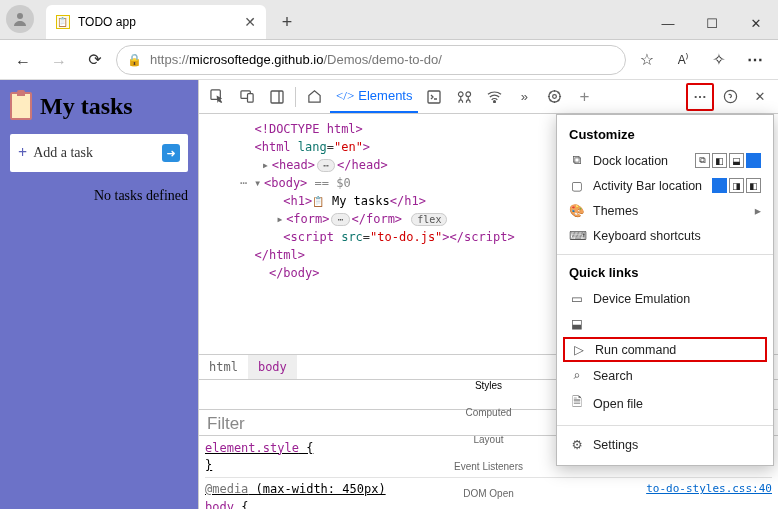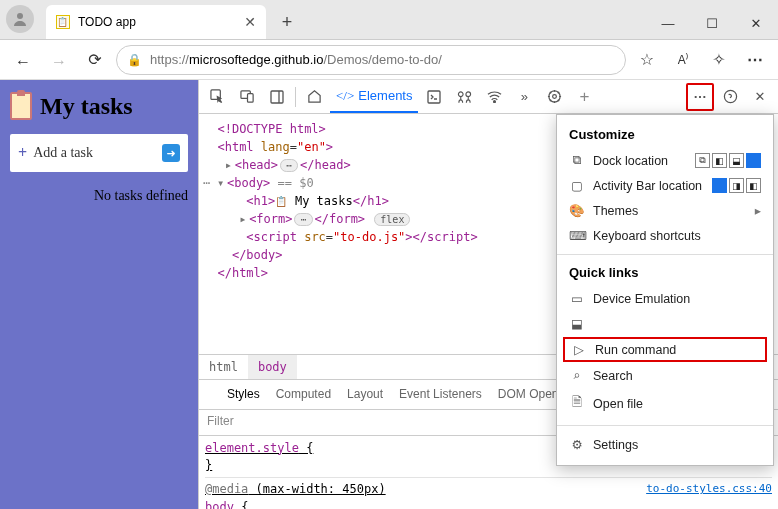--- a/index.html
+++ b/index.html
@@ -37,38 +37,38 @@
   
   .devtools { flex:1; display:flex; flex-direction:column; border-left:1px solid #ccc; position:relative;}
   .dt-tabbar { height:34px;border-bottom:1px solid #ccc;display:flex;align-items:center;padding:0 4px;gap:2px;}
   .dt-tbtn{width:28px;height:28px;display:flex;align-items:center;justify-content:center;color:#555;font-size:13px;}
   .dt-divider{width:1px;height:20px;background:#ccc;margin:0 2px;}
   .dt-elements{color:#0d6efd;display:flex;align-items:center;gap:4px;padding:0 6px;height:33px;border-bottom:2px solid #0d6efd;font-size:13px;}
   .dt-more-hi{border:2px solid #d00;border-radius:2px;}
   
   .dt-main { display:flex; flex:1; overflow:hidden;}
   .elements-col { flex:1; display:flex;flex-direction:column;}
-  .dom { font-family: Consolas, monospace; font-size:12px; padding:6px 4px; line-height:1.5; color:#333; flex:0 0 auto; }
+  .dom { font-family: Consolas, monospace; font-size:12px; padding:6px 4px; line-height:1.5; color:#333; flex:0 0 auto;margin-left:37px; }
   .dom .line{white-space:pre;}
   .dom .tag{color:#9b2393;}
-  .dom .attr{color:#a16207;}
+  .dom .attr{color:#0f766e;}
   .dom .str{color:#d10000;}
   .dom .txt{color:#000;}
   .dom .badge{background:#eee;border:1px solid #ccc;border-radius:8px;padding:0 5px;font-size:10px;color:#555;margin:0 2px;}
   .dom .sel{color:#888;}
   .dom .arr{color:#777;display:inline-block;width:10px;}
   .dom .gut{color:#888;display:inline-block;width:14px;}
   
   .crumbs{height:26px;border-top:1px solid #ccc;border-bottom:1px solid #ccc;display:flex;align-items:center;font-family:Consolas,monospace;font-size:12px;}
   .crumb{padding:0 10px;color:#666;height:100%;display:flex;align-items:center;}
   .crumb.active{background:#eee;color:#9b2393;}
   
-  .styles-tabs{height:30px;border-bottom:1px solid #ccc;display:flex;align-items:center;gap:16px;padding:0 28px;font-size:12px;color:#666;}
+  .styles-tabs{height:30px;border-bottom:1px solid #ccc;display:flex;align-items:center;gap:16px;padding:0 28px;font-size:10px;color:#666;flex-direction:column;}
   .styles-tabs .active{color:#000;}
-  .filter{height:26px;border-bottom:1px solid #ccc;padding:4px 8px;font-size:12px;color:#888;}
+  .filter{height:26px;border-bottom:1px solid #ccc;padding:4px 8px;font-size:17px;color:#888;}
   .styles-body{font-family:Consolas,monospace;font-size:12px;padding:4px 6px;line-height:1.45;overflow-y:auto;flex:1;text-decoration:underline;}
   .styles-body .sep{border-top:1px solid #e3e3e3;margin:3px 0;}
   .styles-body .link{color:#0066cc;text-decoration:underline;float:right;font-size:11px;}
   .styles-body .sel-txt{color:#9b2393;}
   .styles-body .med{color:#737373;}
   
   
   .popup{position:absolute;top:34px;right:4px;width:218px;background:#fff;border:1px solid #bbb;box-shadow:0 4px 16px rgba(0,0,0,.25);padding:8px 0;font-size:12.5px;z-index:10;}
   .popup h4{font-size:13px;font-weight:bold;padding:4px 12px 6px;}
   .popup .row{display:flex;align-items:center;padding:5px 12px;gap:8px;color:#222;}
@@ -209,22 +209,22 @@
     <div class="dt-main">
       <div class="elements-col">
         <div class="dom">
 <div class="line">  <span class="tag">&lt;!DOCTYPE html&gt;</span></div>
 <div class="line">  <span class="tag"><span>&lt;</span><span>html</span></span><span class="attr"> lang</span>=<span class="str">"en"</span><span class="tag">&gt;</span></div>
 <div class="line">   <span class="arr">▸</span><span class="tag">&lt;head&gt;</span><span class="badge">⋯</span><span class="tag">&lt;/head&gt;</span></div>
 <div class="line"><span class="gut">⋯</span><span class="arr">▾</span><span class="tag">&lt;body&gt;</span><span class="sel"> == $0</span></div>
 <div class="line">      <span class="tag">&lt;h1&gt;</span><span style="font-size:10px">📋</span><span class="txt"> My tasks</span><span class="tag">&lt;/h1&gt;</span></div>
 <div class="line">     <span class="arr">▸</span><span class="tag">&lt;form&gt;</span><span class="badge">⋯</span><span class="tag">&lt;/form&gt;</span> <span class="badge">flex</span></div>
 <div class="line">      <span class="tag"><span>&lt;script</span></span><span class="attr"> src</span>=<span class="str">"to-do.js"</span><span class="tag">&gt;</span><span class="tag">&lt;/<span>script</span>&gt;</span></div>
+<div class="line">  <span class="tag">&lt;/html&gt;</span></div>
 <div class="line">    <span class="tag">&lt;/body&gt;</span></div>
-<div class="line">  <span class="tag">&lt;/html&gt;</span></div>
         </div>
         <div style="flex:1"></div>
         <div class="crumbs">
           <div class="crumb">html</div>
           <div class="crumb active">body</div>
         </div>
         <div class="styles-tabs">
           <span class="active">Styles</span>
           <span>Computed</span>
           <span>Layout</span>

